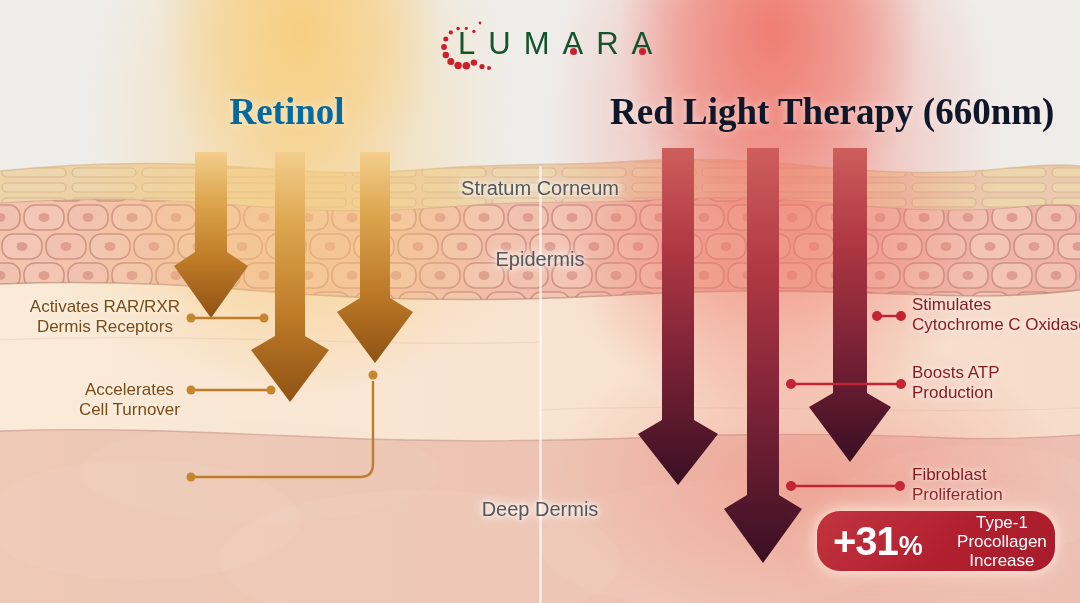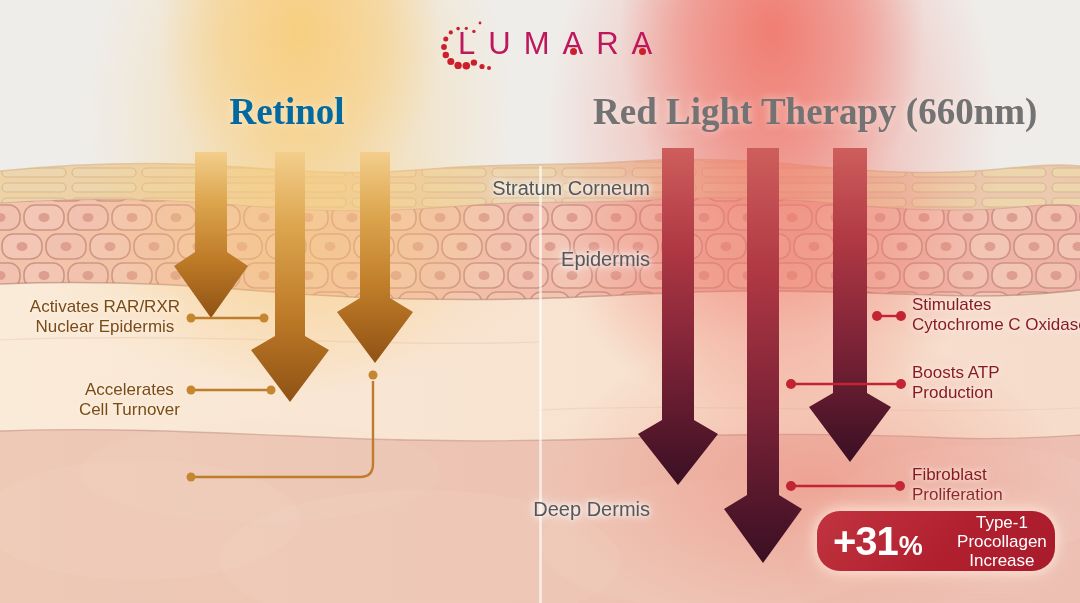--- a/index.html
+++ b/index.html
@@ -7,41 +7,41 @@
     position:relative;width:1080px;height:603px;overflow:hidden;
     background:#EFEDEA;
     font-family:"Liberation Sans",sans-serif;
   }
   .stage svg.bg{position:absolute;inset:0;}
   .abs{position:absolute;}
 
   
   .logo-text{
     position:absolute;left:458px;top:26px;
-    font-size:31px;font-weight:500;letter-spacing:13px;color:#be185d;
+    font-size:31px;font-weight:500;letter-spacing:13px;color:#14532d;
     white-space:nowrap;line-height:36px;
   }
   .logo-dot{
     position:absolute;border-radius:50%;background:#CB202C;
   }
 
   
   .title{
     position:absolute;top:90px;text-align:center;
     font-family:"Liberation Serif",serif;font-weight:600;
     white-space:nowrap;
   }
   .title-retinol{left:137px;width:300px;font-size:37px;color:#0369a1;
     text-shadow:0 0 10px rgba(255,244,214,.8);}
-  .title-rlt{left:593px;width:440px;font-size:37px;color:#737373;
+  .title-rlt{left:610px;width:440px;font-size:37px;color:#0f172a;
     text-shadow:0 0 10px rgba(255,235,230,.7);}
 
   
   .layer-label{
-    position:absolute;left:430px;width:220px;text-align:right;
+    position:absolute;left:430px;width:220px;text-align:center;
     font-size:20px;color:#55575A;line-height:21px;white-space:nowrap;
     text-shadow:0 0 5px #fff,0 0 10px rgba(255,255,255,.95),0 0 18px rgba(255,255,255,.8);
   }
 
   
   .note{
     position:absolute;font-size:17px;line-height:20px;white-space:nowrap;
   }
   .note-left{
     right:900px;text-align:center;color:#7C4A15;font-weight:500;
@@ -256,21 +256,21 @@
 
   <div class="title title-retinol">Retinol</div>
   <div class="title title-rlt">Red Light Therapy (660nm)</div>
 
   <div class="layer-label" style="top:178px">Stratum Corneum</div>
   <div class="layer-label" style="top:249px">Epidermis</div>
   <div class="layer-label" style="top:499px">Deep Dermis</div>
 
   <div class="note note-left" style="top:297px">
     <div>Activates RAR/RXR</div>
-    <div>Nuclear Epidermis</div>
+    <div>Dermis Receptors</div>
   </div>
   <div class="note note-left" style="top:380px">
     <div>Accelerates</div>
     <div>Cell Turnover</div>
   </div>
 
   <div class="note note-right" style="top:295px">
     <div>Stimulates</div>
     <div>Cytochrome C Oxidase</div>
   </div>

